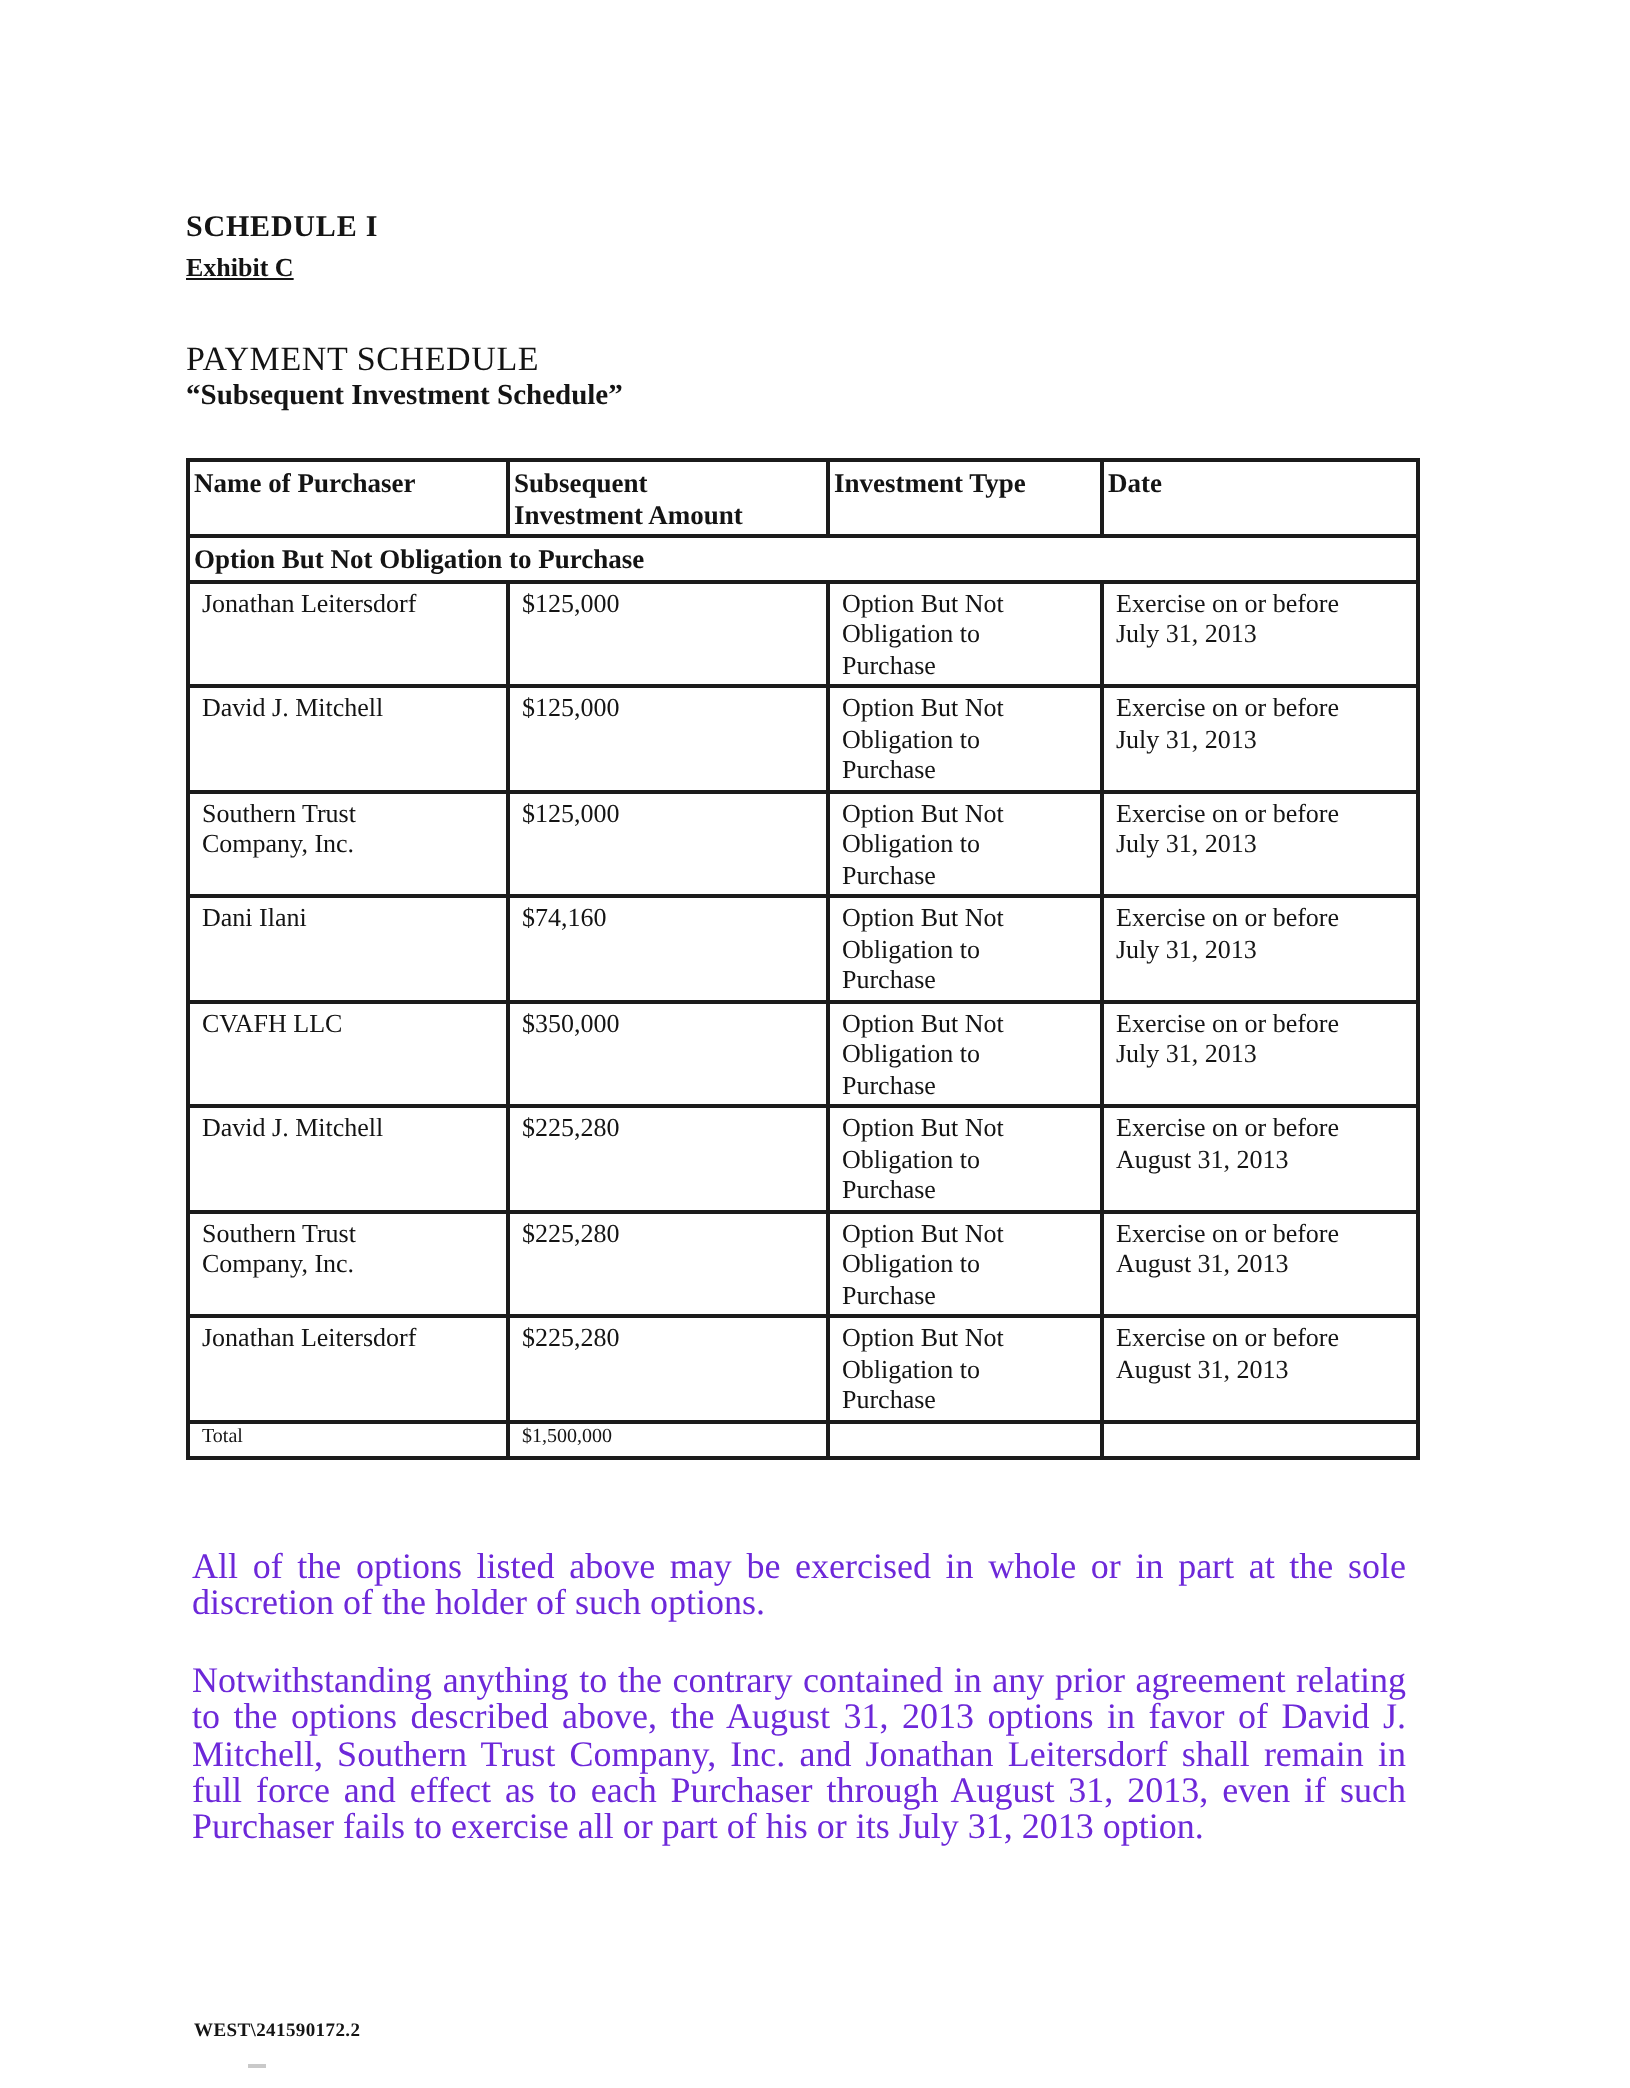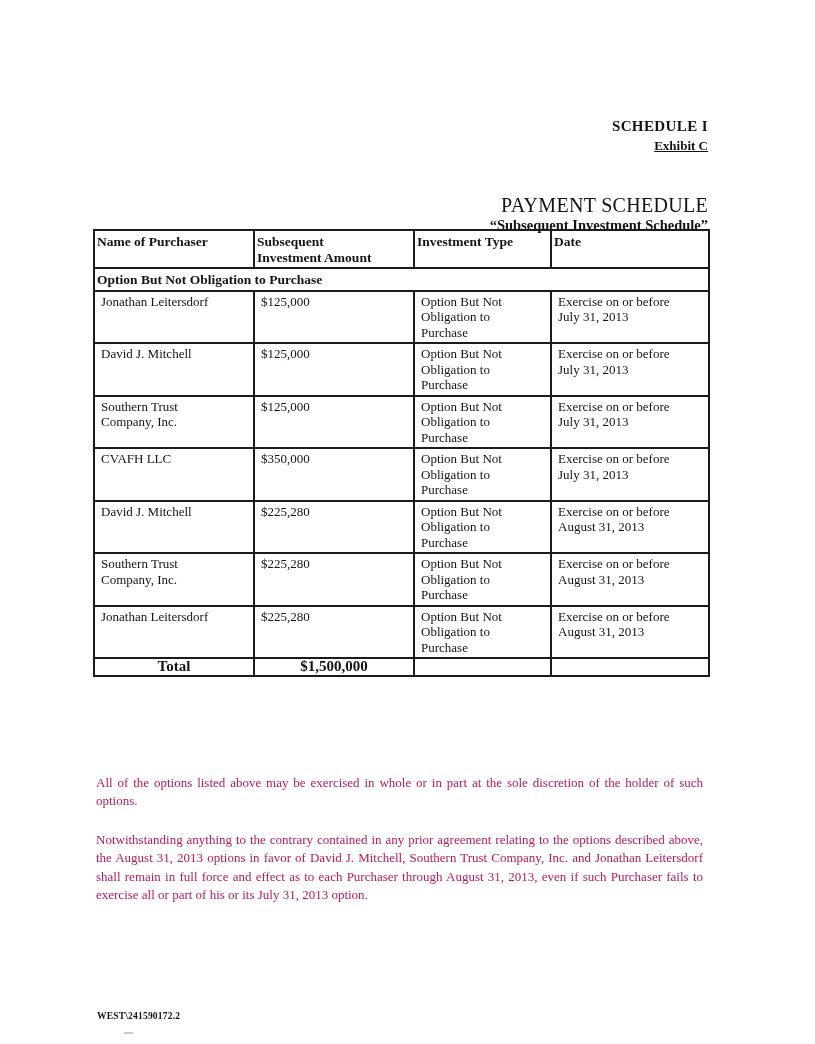--- a/index.html
+++ b/index.html
@@ -10,38 +10,38 @@
     height: 1044px;
     background: #ffffff;
     font-family: "Liberation Serif", "DejaVu Serif", serif;
     color: #141414;
     overflow: hidden;
   }
   
   .titles {
     position: absolute;
     left: 93px;
-    top: 118px;
+    top: 106px;
     width: 615px;
-    text-align: right;
+    text-align: left;
   }
   .t-schedule {
     font-size: 15px;
     font-weight: bold;
     letter-spacing: 0.4px;
   }
   .t-exhibit {
     margin-top: 3px;
     font-size: 13px;
     font-weight: bold;
     text-decoration: underline;
   }
   .t-payment {
-    margin-top: 40px;
-    font-size: 20px;
+    margin-top: 28px;
+    font-size: 17px;
     letter-spacing: 0.3px;
   }
   .t-sub {
     font-size: 14.5px;
     font-weight: bold;
   }
   
   table.schedule {
     position: absolute;
     left: 93px;
@@ -73,35 +73,34 @@
   tr.data-row { height: 50px; }
   table.schedule td {
     font-size: 13px;
     line-height: 15.5px;
     vertical-align: top;
     padding: 2px 6px;
     white-space: pre-line;
   }
   tr.total-row { height: 16px; }
   tr.total-row td {
-    font-weight: bold;
-    font-size: 15px;
+    font-weight: normal;
+    font-size: 10px;
     line-height: 14px;
     padding: 0 6px 2px;
-    text-align: center;
   }
   
   .para {
     position: absolute;
     left: 96px;
     width: 607px;
-    font-size: 13px;
+    font-size: 18px;
     line-height: 18.3px;
     text-align: justify;
-    color: #be185d;
+    color: #6d28d9;
   }
   .para-1 { top: 774px; }
   .para-2 { top: 831px; }
   
   .doc-ref {
     position: absolute;
     left: 97px;
     top: 963px;
     font-size: 9.5px;
     font-weight: bold;
@@ -172,20 +171,29 @@
         <td>Southern Trust
 Company, Inc.</td>
         <td>$125,000</td>
         <td>Option But Not
 Obligation to
 Purchase</td>
         <td>Exercise on or before
 July 31, 2013</td>
       </tr>
       <tr class="data-row">
+        <td>Dani Ilani</td>
+        <td>$74,160</td>
+        <td>Option But Not
+Obligation to
+Purchase</td>
+        <td>Exercise on or before
+July 31, 2013</td>
+      </tr>
+      <tr class="data-row">
         <td>CVAFH LLC</td>
         <td>$350,000</td>
         <td>Option But Not
 Obligation to
 Purchase</td>
         <td>Exercise on or before
 July 31, 2013</td>
       </tr>
       <tr class="data-row">
         <td>David J. Mitchell</td>

